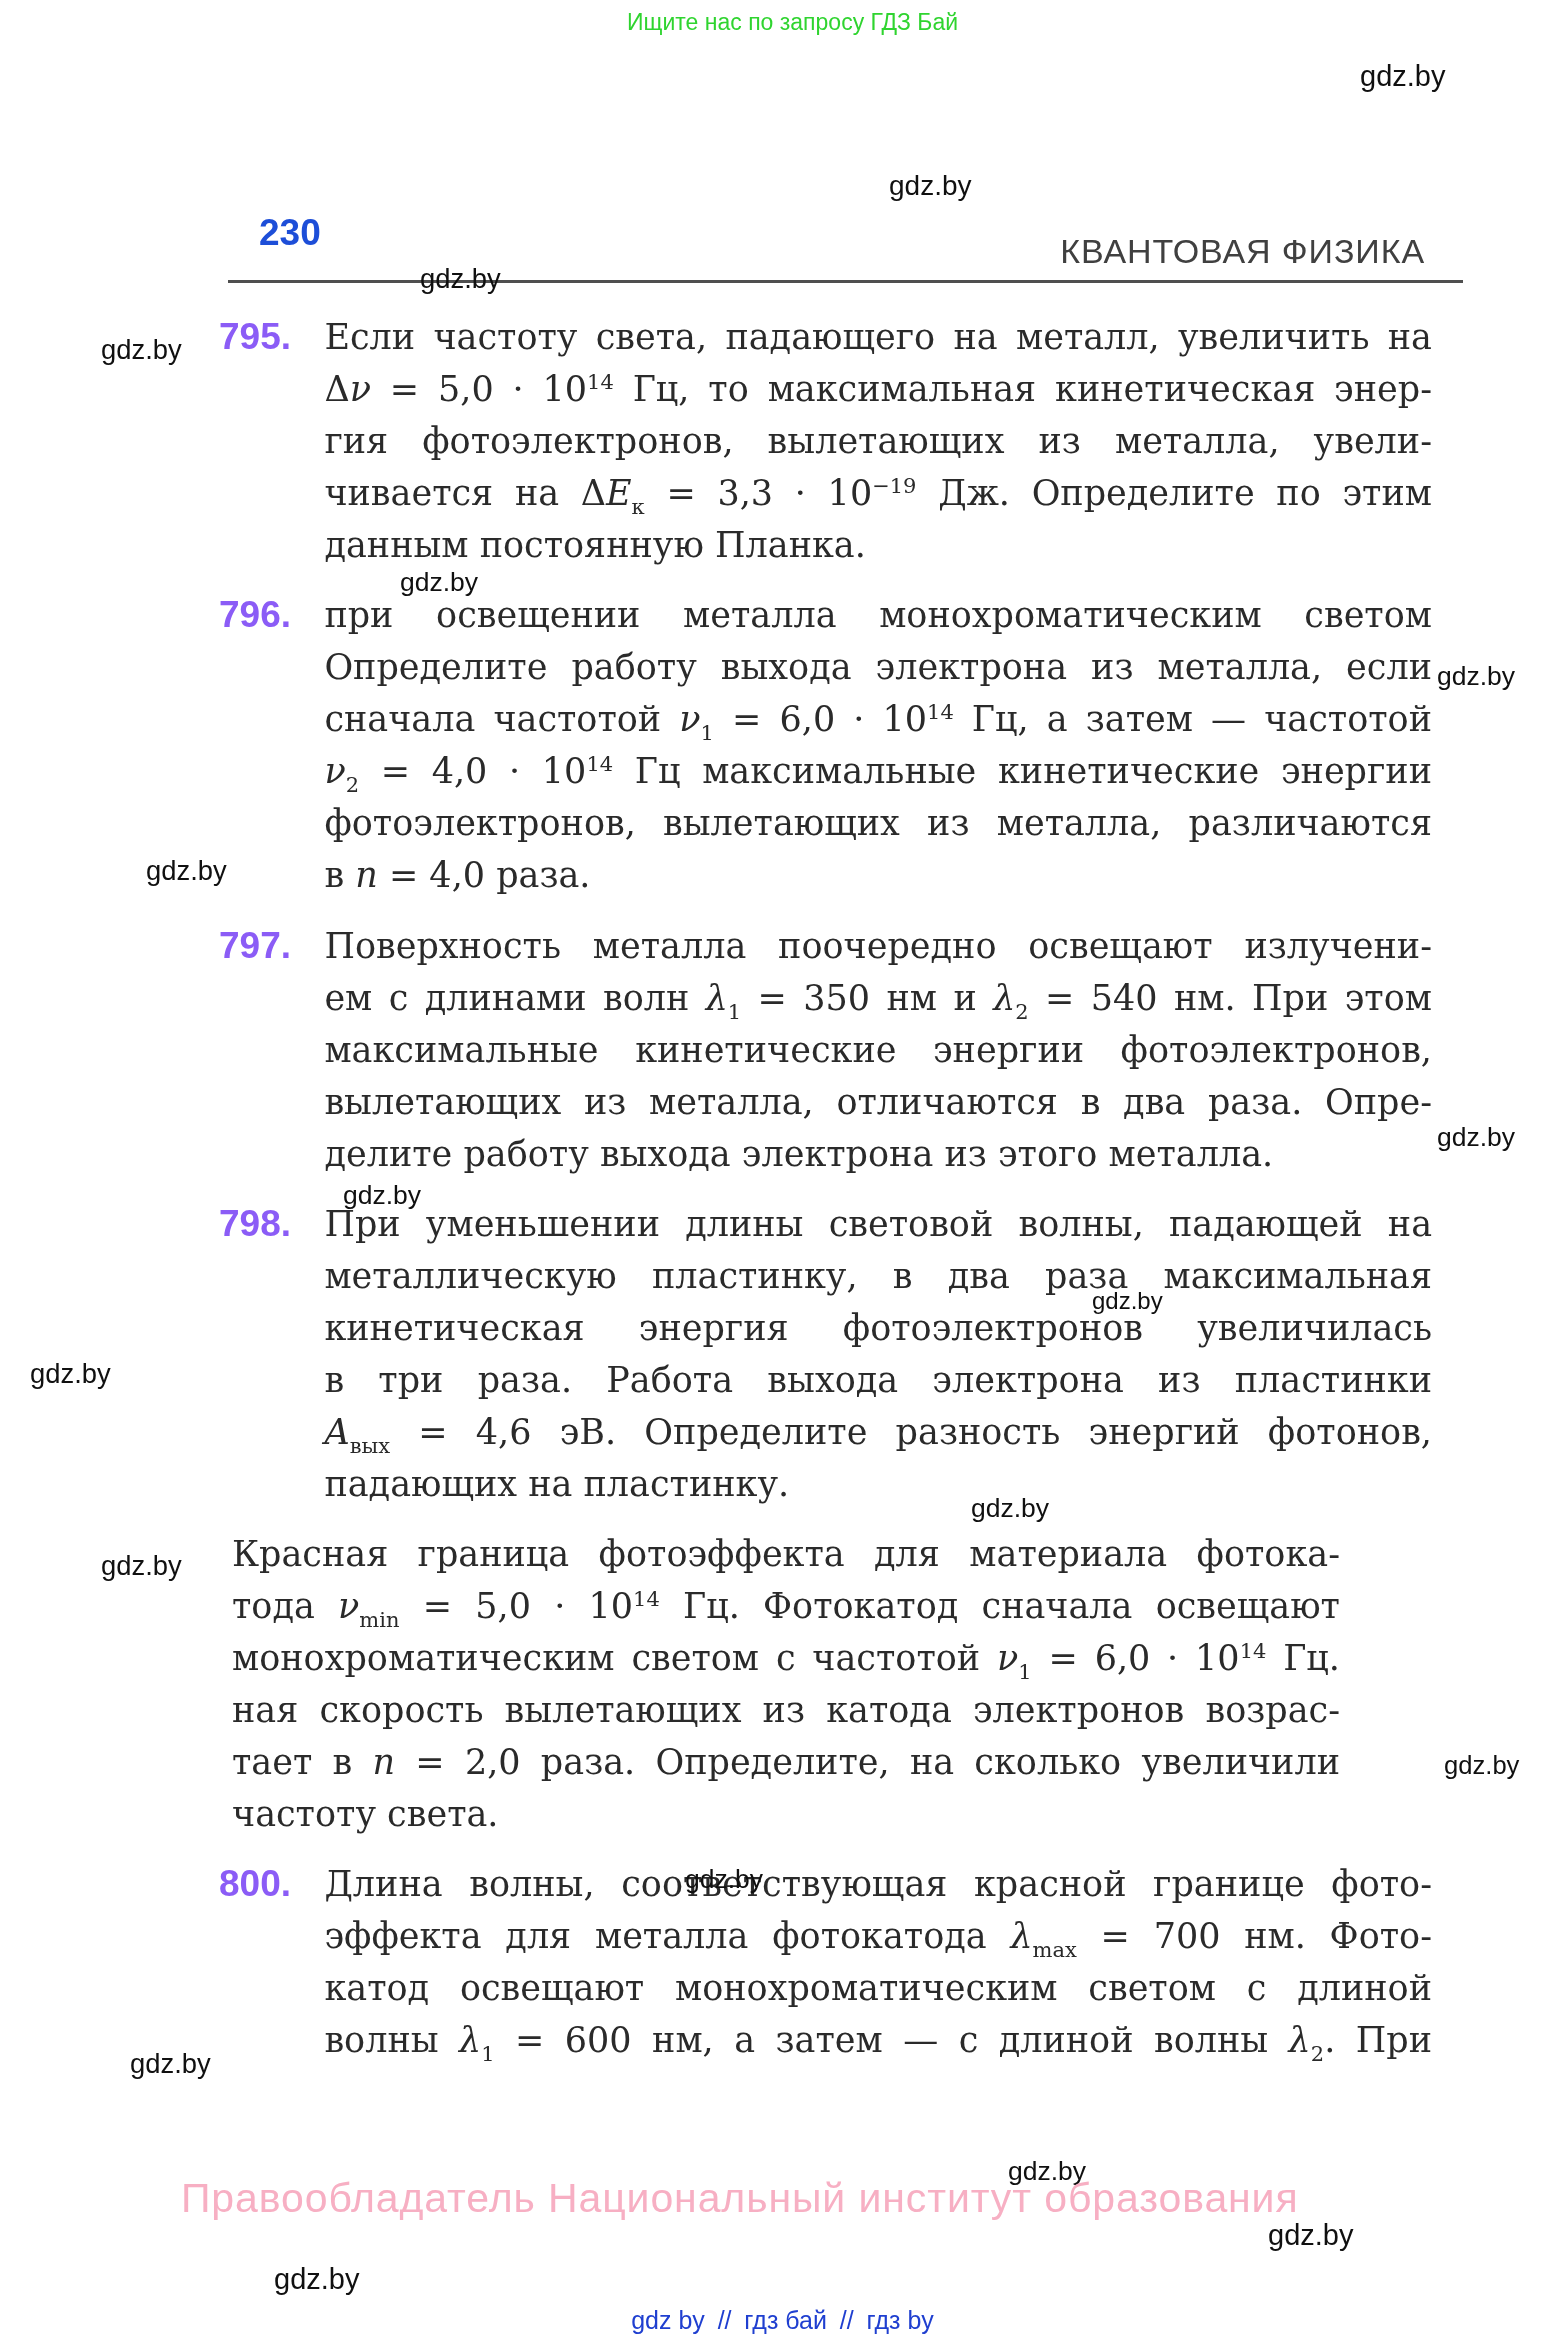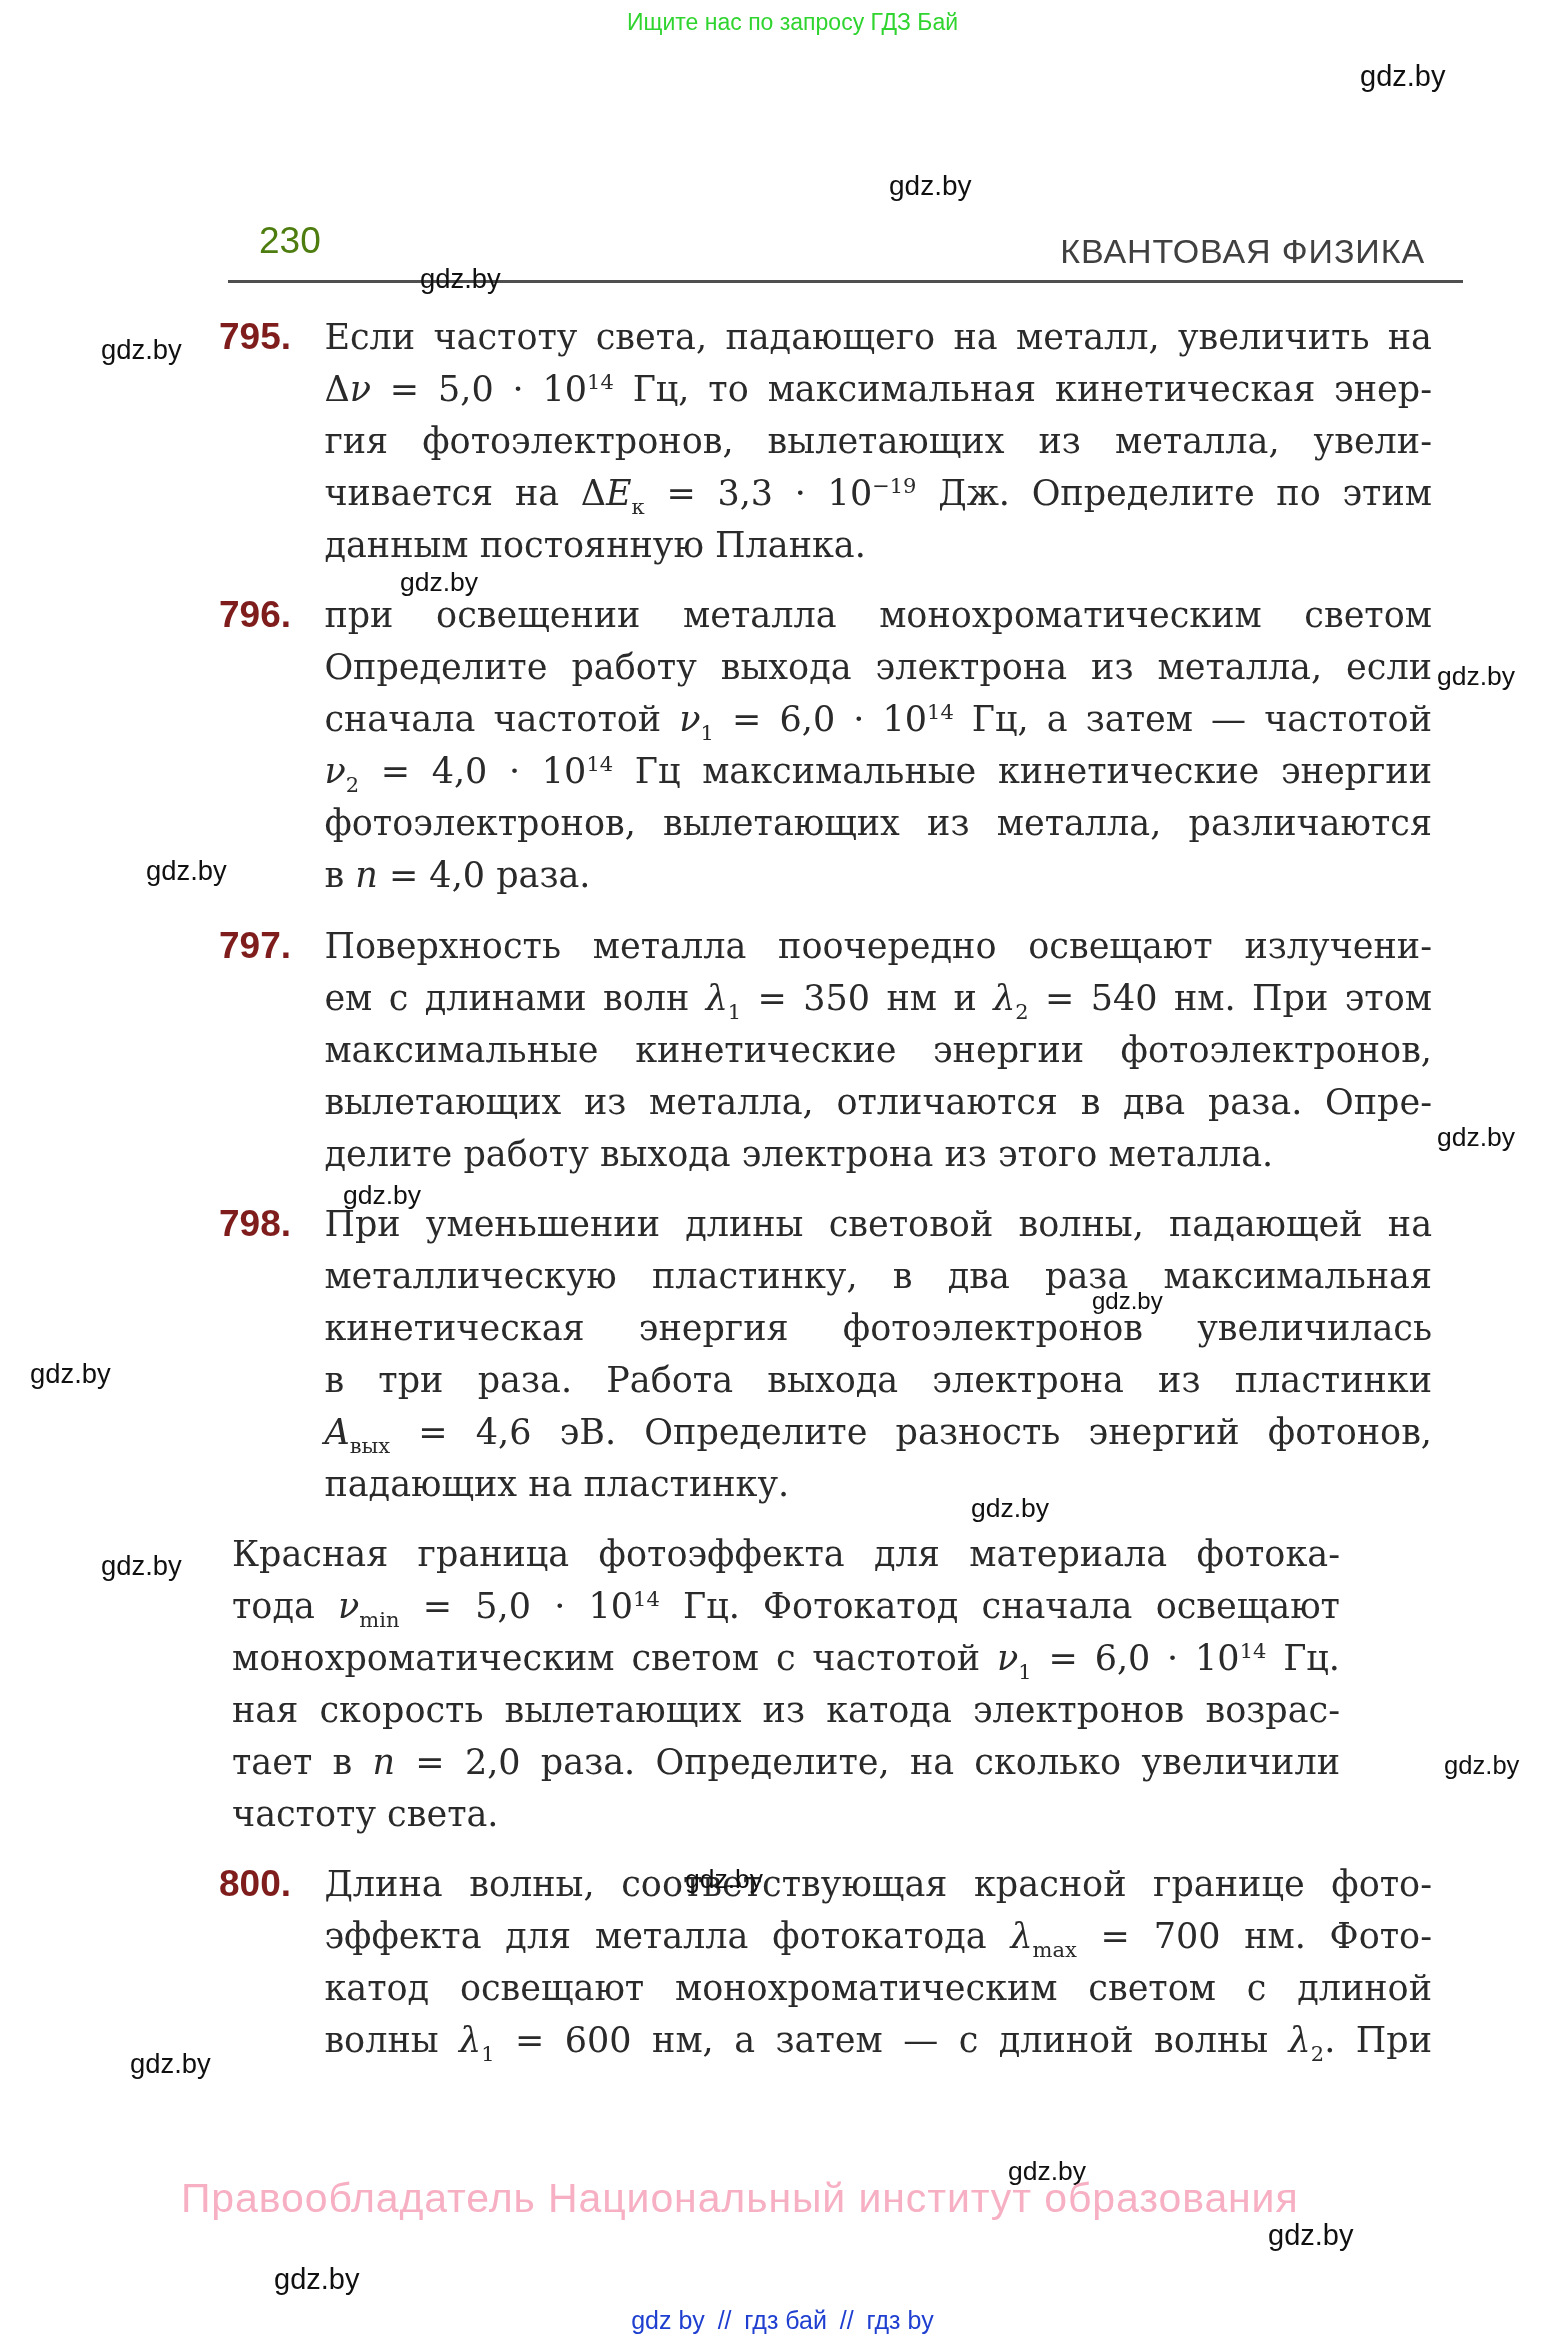--- a/index.html
+++ b/index.html
@@ -2,29 +2,29 @@
 <html style="font-size:14.6px"><head>
 <meta charset="utf-8">
 <style>
   html,body{margin:0;padding:0;background:#ffffff;}
   .page{position:relative;width:1565px;height:2342px;background:#ffffff;overflow:hidden;
         font-family:"Liberation Sans",sans-serif;}
   
   .banner{position:absolute;left:627px;top:9.1px;font-size:23px;color:#2fd42f;
           font-family:"Liberation Sans",sans-serif;}
   
-  .page-num{position:absolute;left:259px;top:220px;font-size:37px;font-weight:normal;color:#4d7c0f;}
+  .page-num{position:absolute;left:259px;top:212px;font-size:37px;font-weight:bold;color:#1d4ed8;}
   .section-title{position:absolute;right:140px;top:232px;font-size:34px;color:#404040;letter-spacing:0.9px;}
   .header-rule{position:absolute;left:228px;top:280px;width:1235px;height:2.7px;background:#4f4f4f;}
   
   .problems{position:absolute;left:216px;top:311px;width:1216px;}
   .problem{display:flex;margin-bottom:18.3px;}
   .pnum{flex:none;width:75px;margin-right:17.4px;text-align:right;
         font-family:"Liberation Sans",sans-serif;font-weight:bold;font-size:37px;
-        color:#7f1d1d;line-height:52px;}
+        color:#8b5cf6;line-height:52px;}
   .ptext{width:1124px;font-family:"DejaVu Serif",serif;font-size:35px;line-height:52px;color:#2a2a2a;}
   .line{height:52px;text-align:justify;text-align-last:justify;white-space:normal;margin-left:16px;}
   .line.endline{text-align-last:left;}
   .ptext i{font-style:italic;}
   .ptext sub,.ptext sup{font-size:60%;line-height:0;}
   .ptext sub{vertical-align:-0.42em;}
   .ptext sup{vertical-align:0.55em;}
   
   .wm{position:absolute;color:#101010;font-family:"Liberation Sans",sans-serif;white-space:nowrap;}
   

